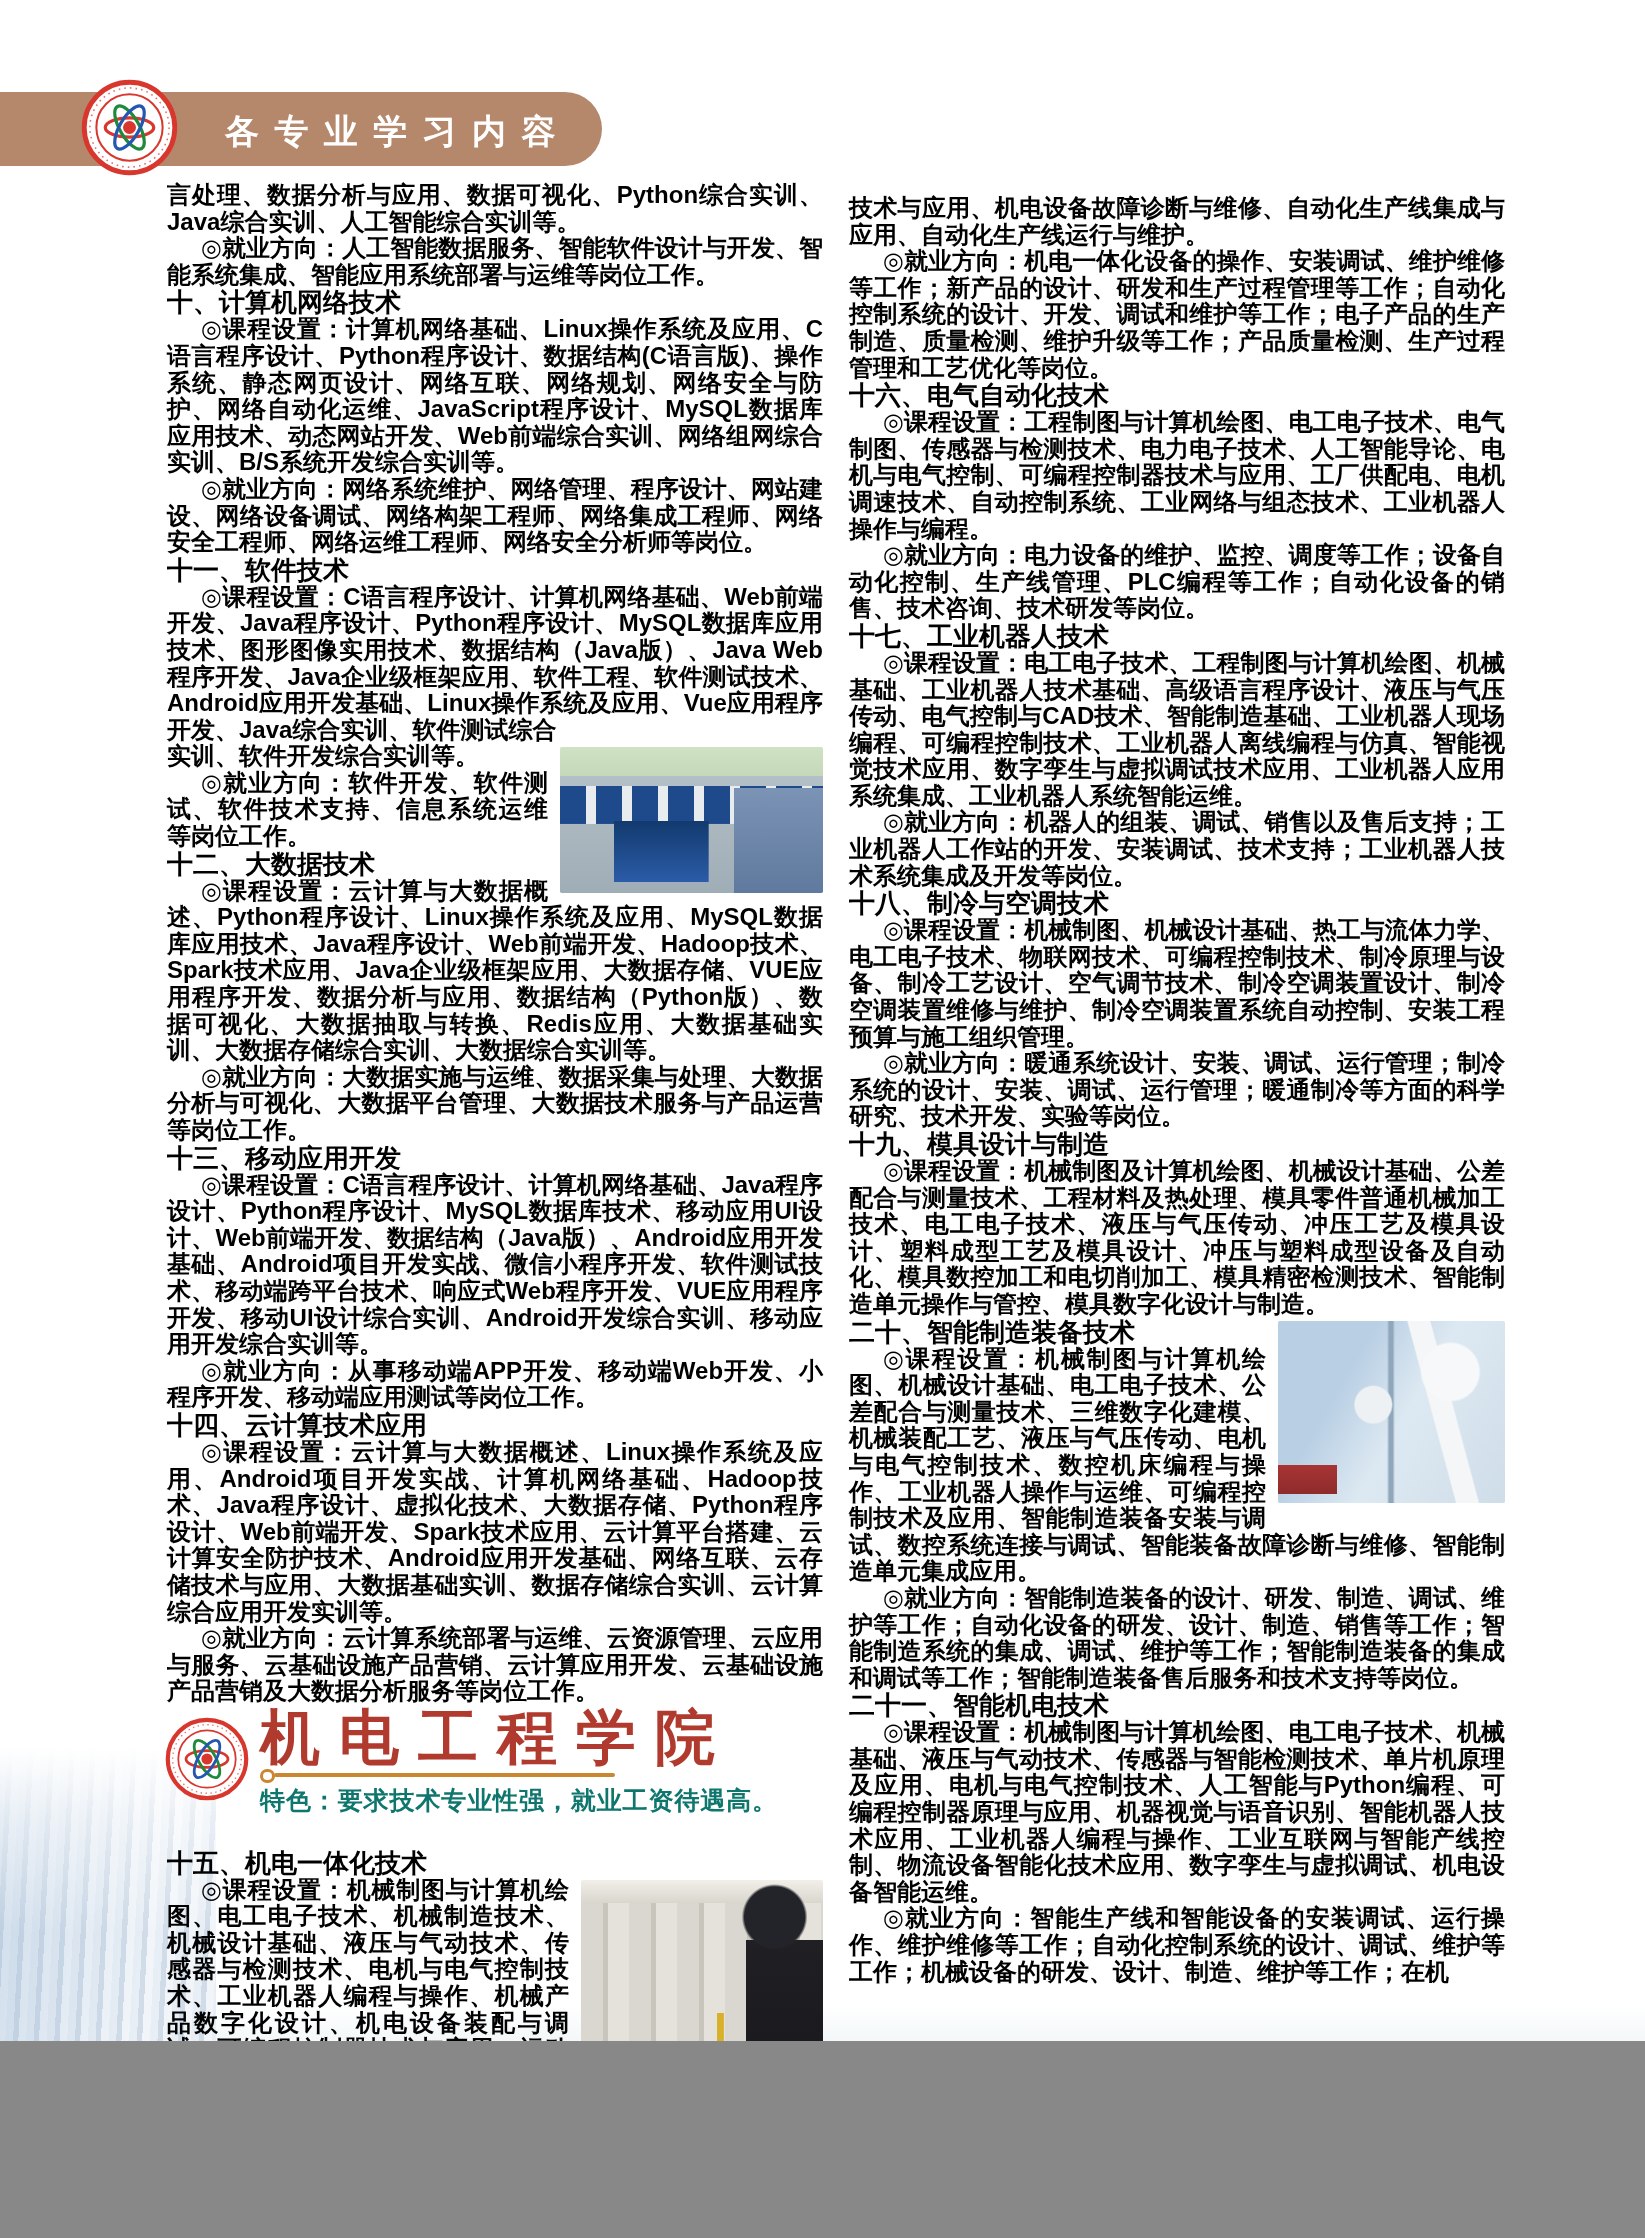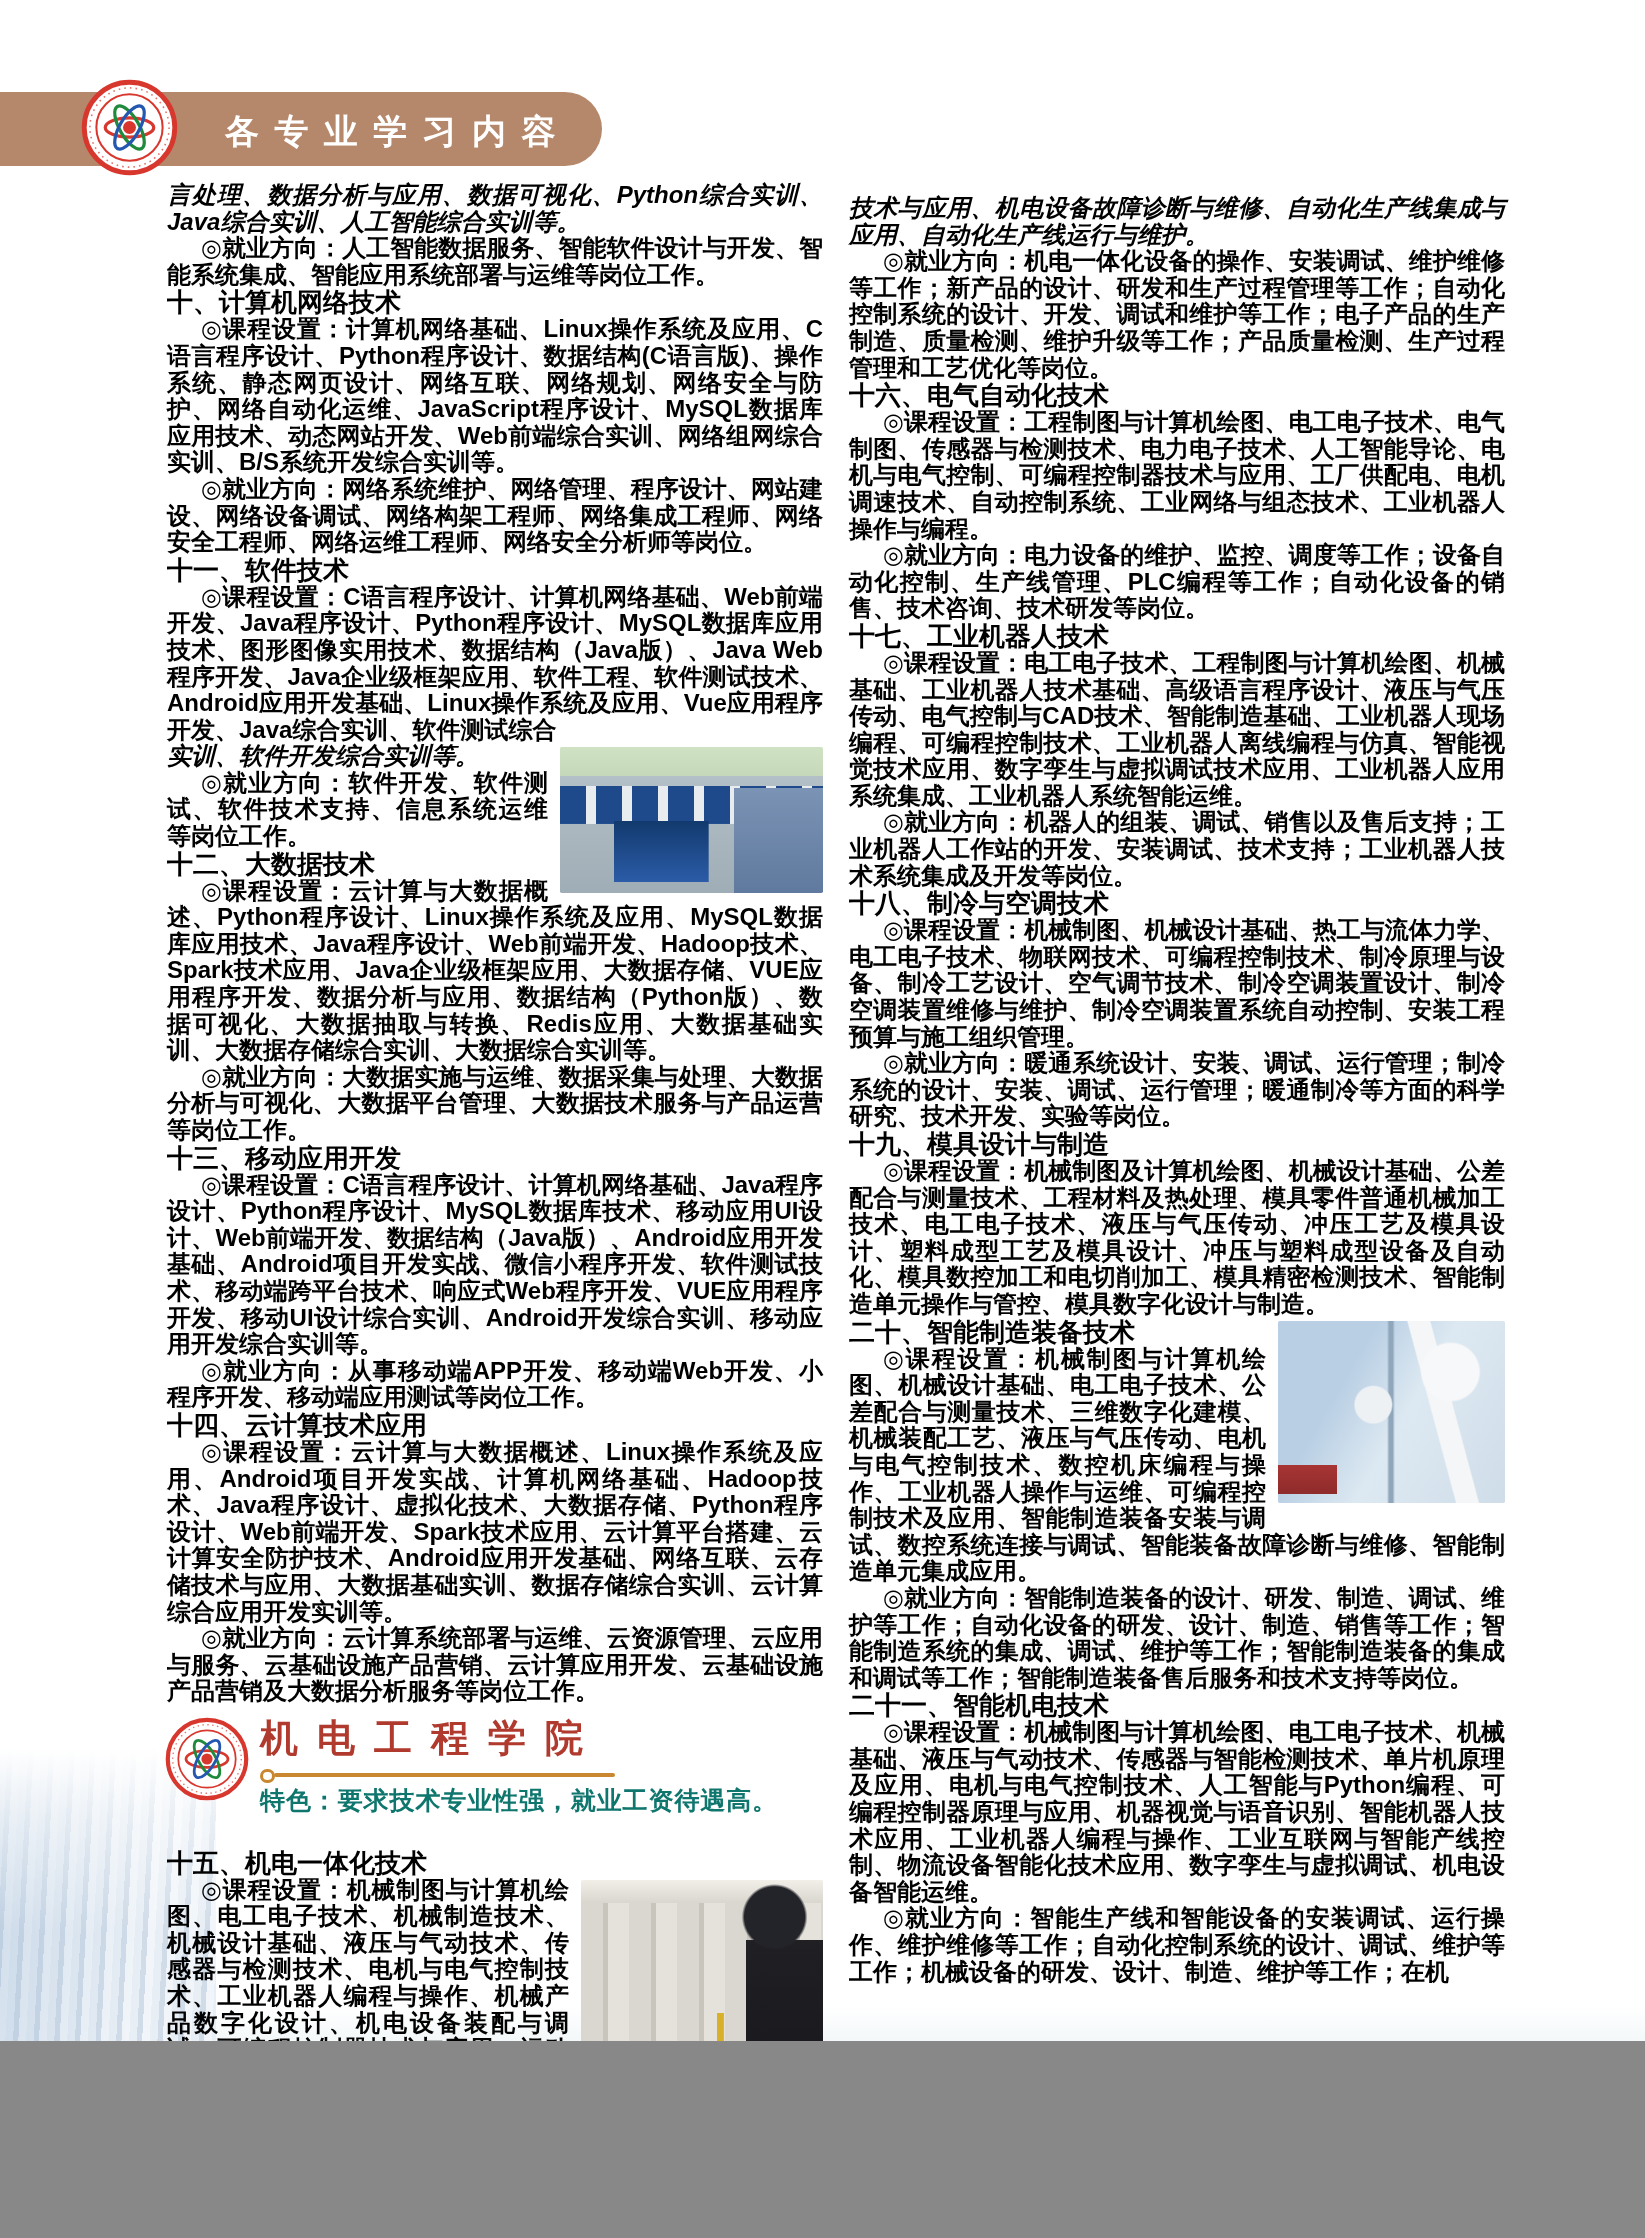--- a/index.html
+++ b/index.html
@@ -15,21 +15,21 @@
   .emblem svg{display:block;width:100%;height:100%;}
   .emblem-big{position:absolute;left:81px;top:79px;width:97px;height:97px;}
 
   
   .col{position:absolute;width:656px;z-index:2;text-align:justify;font-size:24px;
        line-height:26.6px;font-weight:600;}
   .col-left{left:167px;top:182px;}
   .col-right{left:849px;top:195px;}
   .col p{margin:0;}
   .para{text-indent:34px;}
-  .cont{text-indent:0;font-style:italic;}
+  .cont{text-indent:0;}
   .col h3{margin:0;font-size:26px;line-height:28px;font-weight:800;}
 
   
   .photo{float:right;margin:3.4px 0 5.1px 12px;border-radius:1.7px;}
   .photo-software{width:263px;height:146px;
     background:
       linear-gradient(#123a6e,#2c5ca8) 32% 88%/36% 42% no-repeat,
       linear-gradient(#7b93b5,#5f7a9e) 100% 100%/34% 72% no-repeat,
       repeating-linear-gradient(90deg,#1e4a8c 0 26px,#e8ecef 26px 36px) 0 36%/100% 26% no-repeat,
       linear-gradient(#cfe2c4,#c5d8ba) 0 0/100% 20% no-repeat,
@@ -47,21 +47,21 @@
       radial-gradient(circle at 42% 46%,#eef1f3 0 11%,rgba(0,0,0,0) 12%),
       linear-gradient(75deg,rgba(0,0,0,0) 42%,#f4f6f7 43% 57%,rgba(0,0,0,0) 58%) 92% 0/46% 100% no-repeat,
       linear-gradient(#a83434,#8e2b2b) 0 94%/26% 16% no-repeat,
       linear-gradient(90deg,rgba(0,0,0,0) 48%,#8fa6bb 49% 50.5%,rgba(0,0,0,0) 51.5%),
       linear-gradient(120deg,#b9cfe4 0 30%,#dde9f2 55%,#cfdde9 100%);}
 
   
   .academy{position:relative;height:130px;margin:8.6px 0 5.1px;}
   .emblem-small{position:absolute;left:-1.7px;top:3.4px;width:84px;height:84px;}
   .academy-right{position:absolute;left:93px;top:0;}
-  .academy-title{font-size:38px;line-height:50px;font-weight:800;color:#b03a2e;letter-spacing:19px;white-space:nowrap;}
+  .academy-title{font-size:60px;line-height:50px;font-weight:800;color:#b03a2e;letter-spacing:19px;white-space:nowrap;}
   .academy-line{position:relative;height:15.4px;margin-top:3.4px;width:360px;}
   .academy-line .ring{position:absolute;left:0;top:1.7px;width:8.6px;height:8.6px;border:3.4px solid #c9882f;border-radius:50%;background:#fff;}
   .academy-line .bar{position:absolute;left:13.7px;top:6px;width:341px;height:4.3px;background:#c9882f;border-radius:2.6px;}
   .academy-feature{margin-top:5.1px;font-size:25px;font-weight:700;color:#0f766e;letter-spacing:0.9px;white-space:nowrap;}
 
   
   .scene{position:absolute;left:0;top:2006px;width:1646px;height:233px;z-index:1;
     background:linear-gradient(180deg,rgba(255,255,255,0) 0%,#eef4f6 22%,#dfe9ec 40%,
       #cfdfe0 52%,#9dbfae 60%,#4e7a55 68%,#3c6647 73%,#8aa99b 80%,#cdd8da 90%,#e8edee 100%);}
   .waterfall{position:absolute;left:0;top:1748px;width:216px;height:490px;z-index:1;

